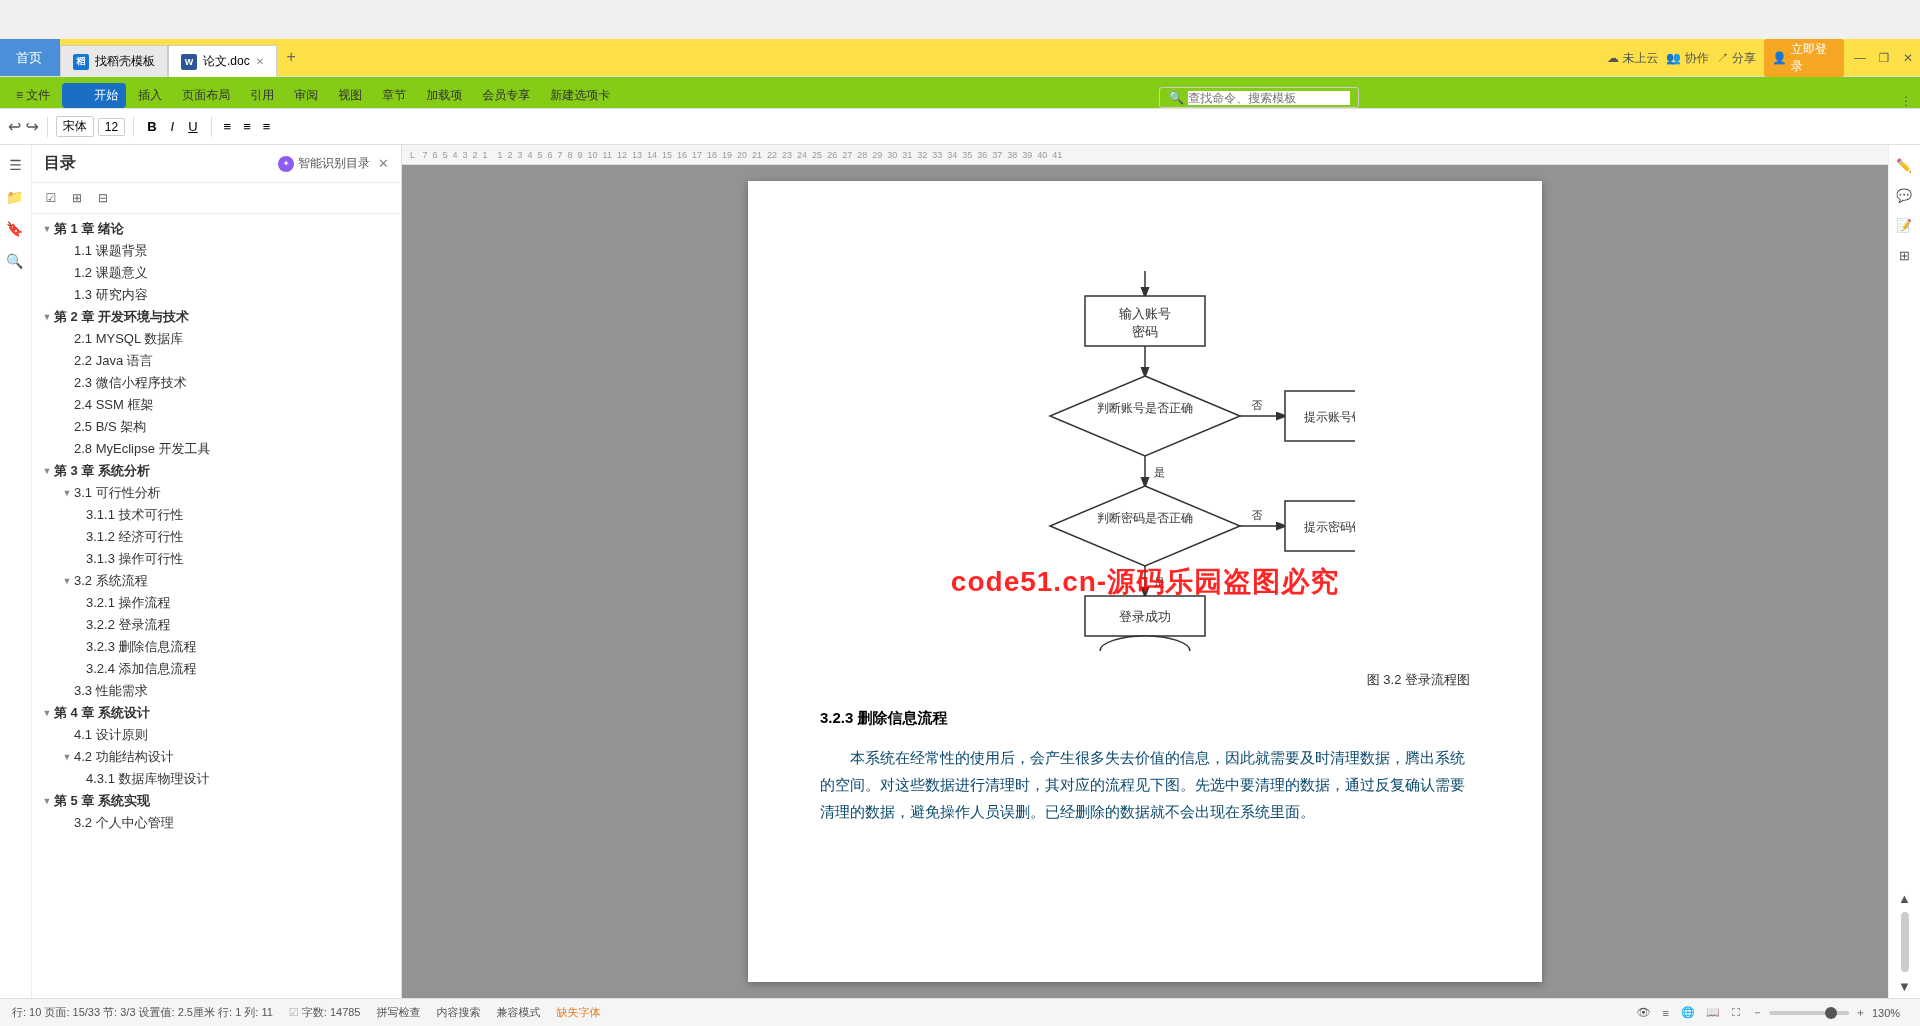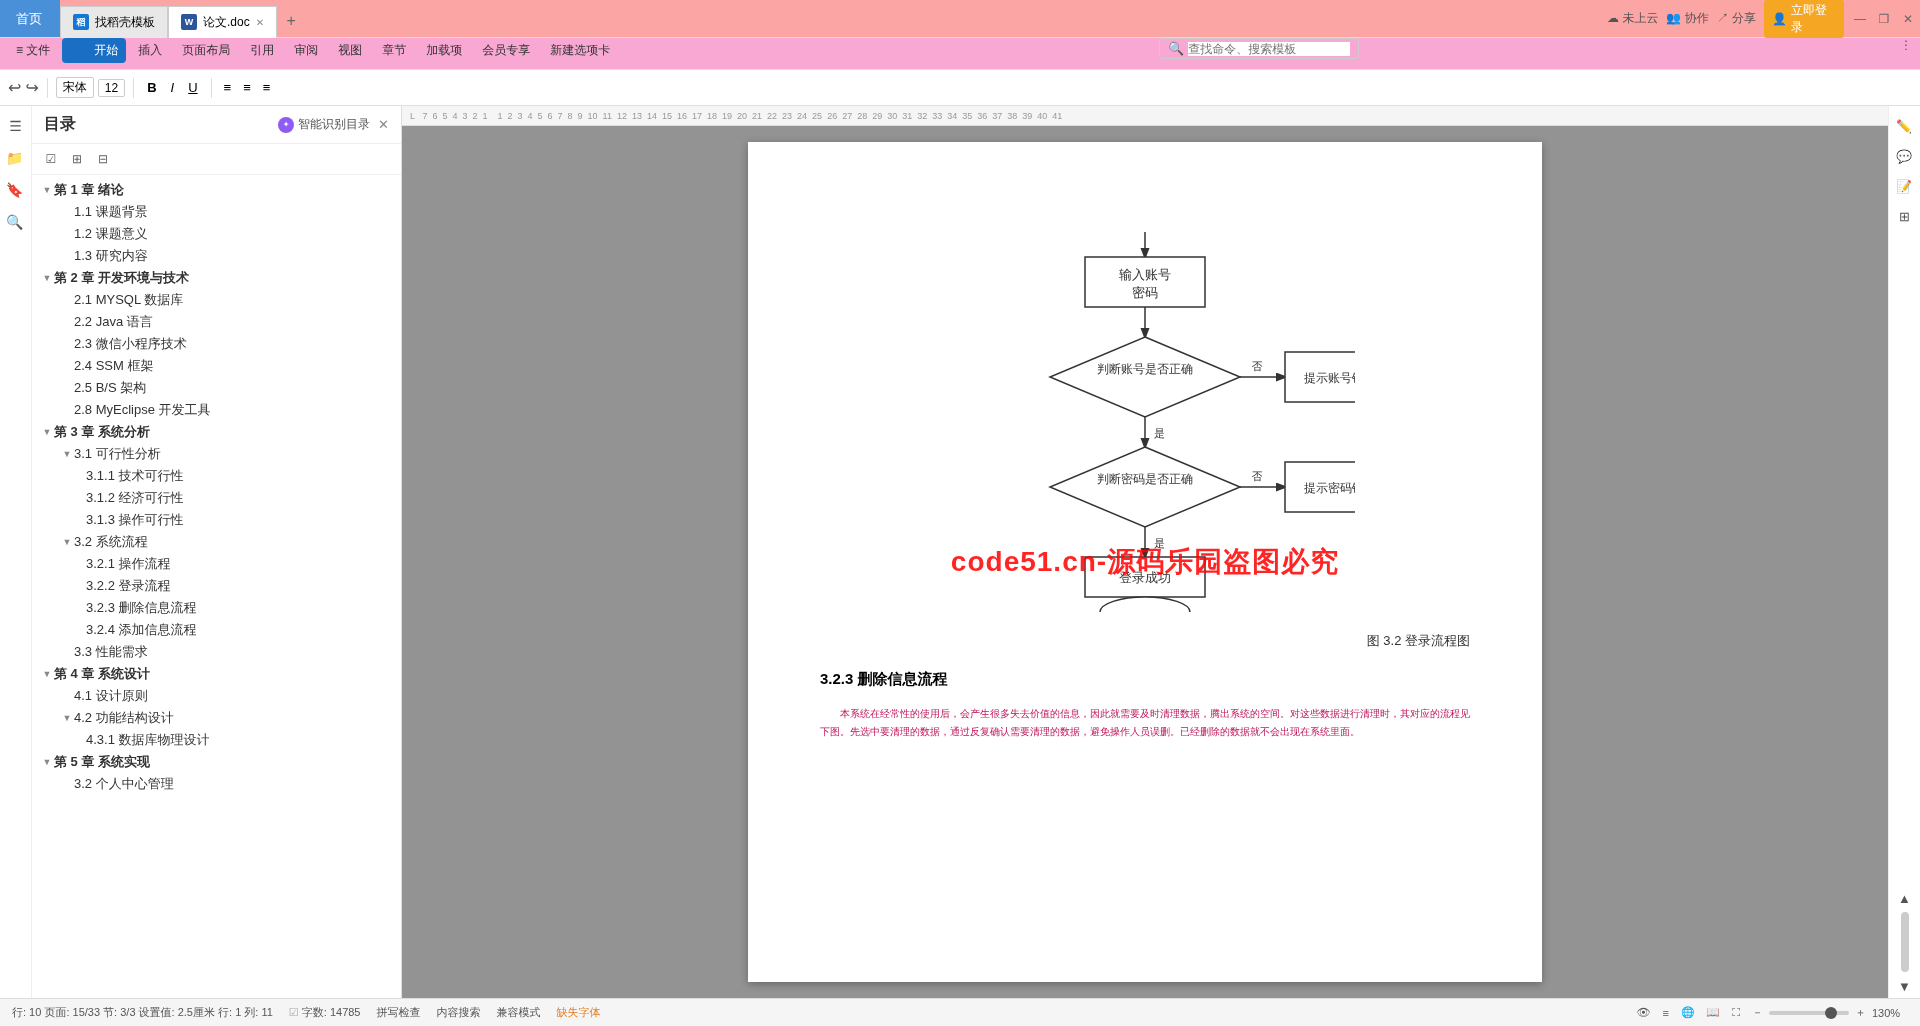--- a/index.html
+++ b/index.html
@@ -1,37 +1,37 @@
 <!DOCTYPE html>
 <html><head>
   <meta charset="utf-8">
   <style>
     * { margin: 0; padding: 0; box-sizing: border-box; }
     body { font-family: 'Microsoft YaHei', SimSun, Arial, sans-serif; font-size: 13px; background: #f0f0f0; width: 1920px; height: 1026px; overflow: hidden; display: flex; flex-direction: column; }
 
     
-    .title-bar { height: 38px; background: #fca5a5; display: flex; align-items: center; border-bottom: 1px solid #ddd; }
+    .title-bar { height: 38px; background: #fde047; display: flex; align-items: flex-start; border-bottom: 1px solid #ddd; margin-top: 39px; }
     .tab-home { background: #4a90d9; color: white; padding: 0 16px; height: 100%; display: flex; align-items: center; font-size: 13px; min-width: 60px; }
     .tab-item { background: #e8e8e8; border: 1px solid #ccc; border-bottom: none; padding: 0 12px; height: 32px; margin-top: 6px; display: flex; align-items: center; font-size: 12px; gap: 6px; cursor: pointer; position: relative; }
     .tab-item.active { background: white; }
     .tab-close { font-size: 10px; color: #888; cursor: pointer; }
     .tab-add { width: 28px; height: 28px; display: flex; align-items: center; justify-content: center; cursor: pointer; font-size: 16px; color: #666; margin-top: 4px; }
     .title-bar-right { margin-left: auto; display: flex; align-items: center; gap: 8px; padding-right: 4px; }
     .title-win-btn { width: 16px; height: 16px; display: flex; align-items: center; justify-content: center; cursor: pointer; color: #666; font-size: 12px; }
 
     
     .toolbar { height: 46px; background: white; display: flex; align-items: center; padding: 0 8px; gap: 2px; border-bottom: 1px solid #e0e0e0; }
     .toolbar-btn { padding: 4px 8px; font-size: 12px; cursor: pointer; border-radius: 3px; color: #333; display: flex; align-items: center; gap: 3px; white-space: nowrap; }
     .toolbar-btn.active { background: #1a6fc4; color: white; border-radius: 4px; padding-left: 32px; }
     .toolbar-divider { width: 1px; height: 20px; background: #ddd; margin: 0 4px; }
     .toolbar-search { margin-left: auto; display: flex; align-items: center; border: 1px solid #ccc; border-radius: 3px; padding: 2px 8px; gap: 4px; width: 200px; }
     .toolbar-search input { border: none; outline: none; font-size: 12px; width: 100%; }
 
     
-    .ribbon { height: 32px; background: #f9a8d4; display: flex; align-items: flex-start; padding: 0 8px; border-bottom: 1px solid #e0e0e0; gap: 4px; }
+    .ribbon { height: 32px; background: #84cc16; display: flex; align-items: flex-end; padding: 0 8px; border-bottom: 1px solid #e0e0e0; gap: 4px; }
     .ribbon-right { margin-left: auto; display: flex; align-items: center; gap: 12px; font-size: 12px; color: #555; }
 
     
     .main { display: flex; flex: 1; overflow: hidden; }
 
     
     .sidebar { width: 370px; background: white; border-right: 1px solid #ddd; display: flex; flex-direction: column; }
     .sidebar-header { padding: 8px 12px; display: flex; align-items: center; justify-content: space-between; border-bottom: 1px solid #eee; }
     .sidebar-title { font-size: 16px; font-weight: bold; color: #333; }
     .sidebar-header-right { display: flex; align-items: center; gap: 8px; }
@@ -50,21 +50,21 @@
     .ruler { height: 20px; background: #f5f5f5; border-bottom: 1px solid #ddd; display: flex; align-items: center; padding: 0 4px; font-size: 10px; color: #888; overflow: hidden; }
     .doc-scroll { flex: 1; overflow-y: auto; display: flex; justify-content: center; padding: 16px 0; }
     .doc-page { width: 794px; min-height: 600px; background: white; padding: 60px 72px; box-shadow: 0 2px 8px rgba(0,0,0,0.3); position: relative; }
 
     
     .flowchart-container { display: flex; justify-content: flex-end; margin: 20px 0; }
     .fc-caption { text-align: right; font-size: 13px; color: #333; margin: 8px 0 20px; }
 
     
     .section-title { font-size: 15px; font-weight: bold; margin: 20px 0 16px; color: #000; }
-    .body-text { font-size: 10px; line-height: 1.8; color: #be185d; text-indent: 2em; margin-bottom: 20px; }
+    .body-text { font-size: 15px; line-height: 1.8; color: #0c4a6e; text-indent: 2em; margin-bottom: 20px; }
 
     
     .watermark { position: absolute; top: 50%; left: 50%; transform: translate(-50%, -50%); color: red; font-size: 28px; font-weight: bold; white-space: nowrap; opacity: 0.85; pointer-events: none; z-index: 10; letter-spacing: 1px; }
 
     
     .right-panel { width: 32px; background: white; border-left: 1px solid #eee; display: flex; flex-direction: column; align-items: center; padding-top: 8px; gap: 6px; }
     .right-icon { width: 24px; height: 24px; display: flex; align-items: center; justify-content: center; cursor: pointer; color: #555; font-size: 13px; }
 
     
     .status-bar { height: 28px; background: #f5f5f5; border-top: 1px solid #ddd; display: flex; align-items: center; padding: 0 12px; font-size: 11px; color: #555; gap: 16px; }

